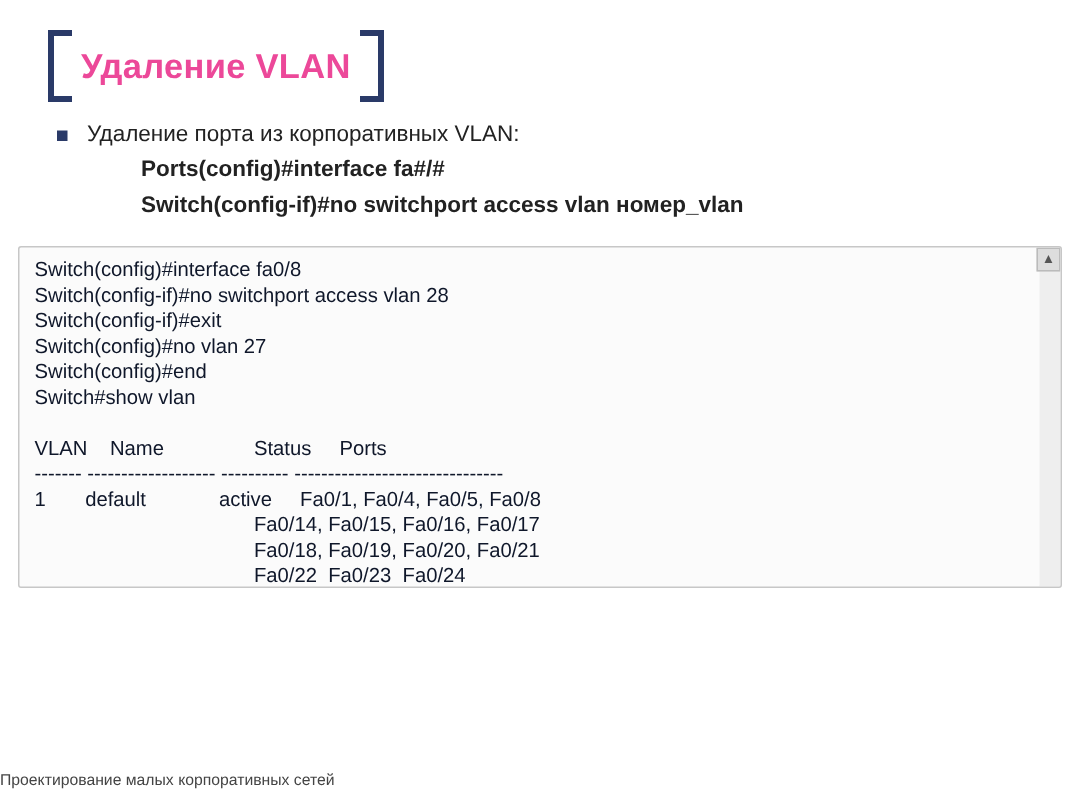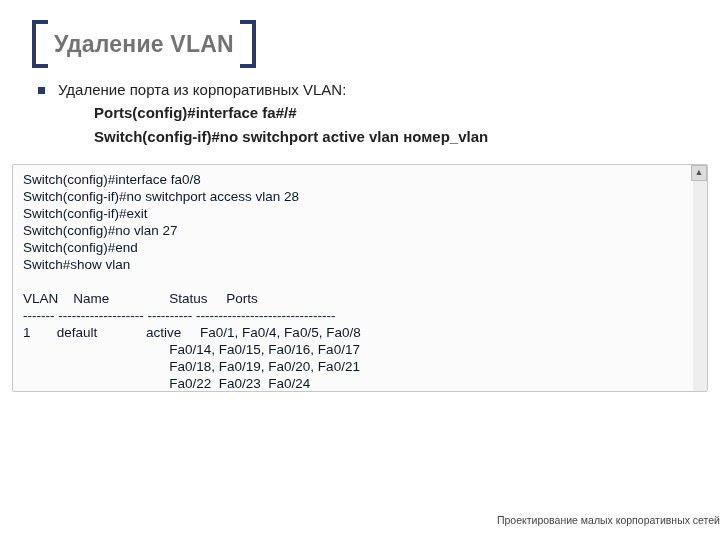--- a/index.html
+++ b/index.html
@@ -1,47 +1,47 @@
 <!DOCTYPE html>
 <html><head>
 <meta charset="utf-8">
 <style>
   html,body{margin:0;padding:0;width:720px;height:540px;background:#fff;font-family:Arial,Helvetica,sans-serif;color:#222;position:relative;overflow:hidden}
   .slide{width:720px;height:540px;position:relative;box-sizing:border-box;padding:20px 32px 0 32px}
   .title-wrap{display:flex;align-items:center;gap:6px;margin-bottom:10px}
   .bracket-left,.bracket-right{display:inline-block;width:12px;height:40px;border:4px solid #2a3a68}
   .bracket-left{border-right:none}
   .bracket-right{border-left:none}
-  .title{font-size:23px;font-weight:bold;color:#737373;letter-spacing:.2px}
+  .title{font-size:23px;font-weight:bold;color:#ec4899;letter-spacing:.2px}
   ul.points{list-style:none;margin:8px 0 16px 6px;padding:0;font-size:15px;line-height:1.55}
   ul.points>li{position:relative;padding-left:20px;margin-bottom:2px}
   ul.points>li::before{content:"";position:absolute;left:0;top:9px;width:7px;height:7px;background:#2a3a68}
   .sub{display:block;padding-left:36px;font-weight:bold}
   .norm{font-weight:normal}
   .term{border:1px solid #c7c7c7;border-radius:2px;background:#fbfbfb;margin:0 -20px;padding:6px 10px 0 10px;height:220px;overflow:hidden;box-shadow:inset -14px 0 0 #eee;position:relative}
   .term-inner{font-family:Liberation Sans, sans-serif;font-size:13.5px;line-height:17px;color:#0f172a;white-space:pre}
   .scroll-up{position:absolute;right:0;top:0;width:14px;height:14px;background:#ddd;border:1px solid #bbb;font-size:9px;text-align:center;line-height:12px;color:#555}
-  .footer{position:absolute;bottom:14px;left:0;right:0;text-align:right;font-size:10.5px;color:#444}
+  .footer{position:absolute;bottom:14px;left:0;right:0;text-align:left;font-size:10.5px;color:#444}
 </style>
 </head>
 <body>
 
 <div class="slide">
 
   <div class="title-wrap">
     <span class="bracket-left"></span>
     <span class="title">Удаление VLAN</span>
     <span class="bracket-right"></span>
   </div>
 
   <ul class="points">
     <li>
       <span class="norm">Удаление порта из корпоративных VLAN:</span>
       <span class="sub">Ports(config)#interface fa#/#</span>
-      <span class="sub">Switch(config-if)#no switchport active vlan номер_vlan</span>
+      <span class="sub">Switch(config-if)#no switchport access vlan номер_vlan</span>
     </li>
   </ul>
 
   <div class="term">
     <div class="scroll-up">▲</div>
     <div class="term-inner">Switch(config)#interface fa0/8
 Switch(config-if)#no switchport access vlan 28
 Switch(config-if)#exit
 Switch(config)#no vlan 27
 Switch(config)#end

